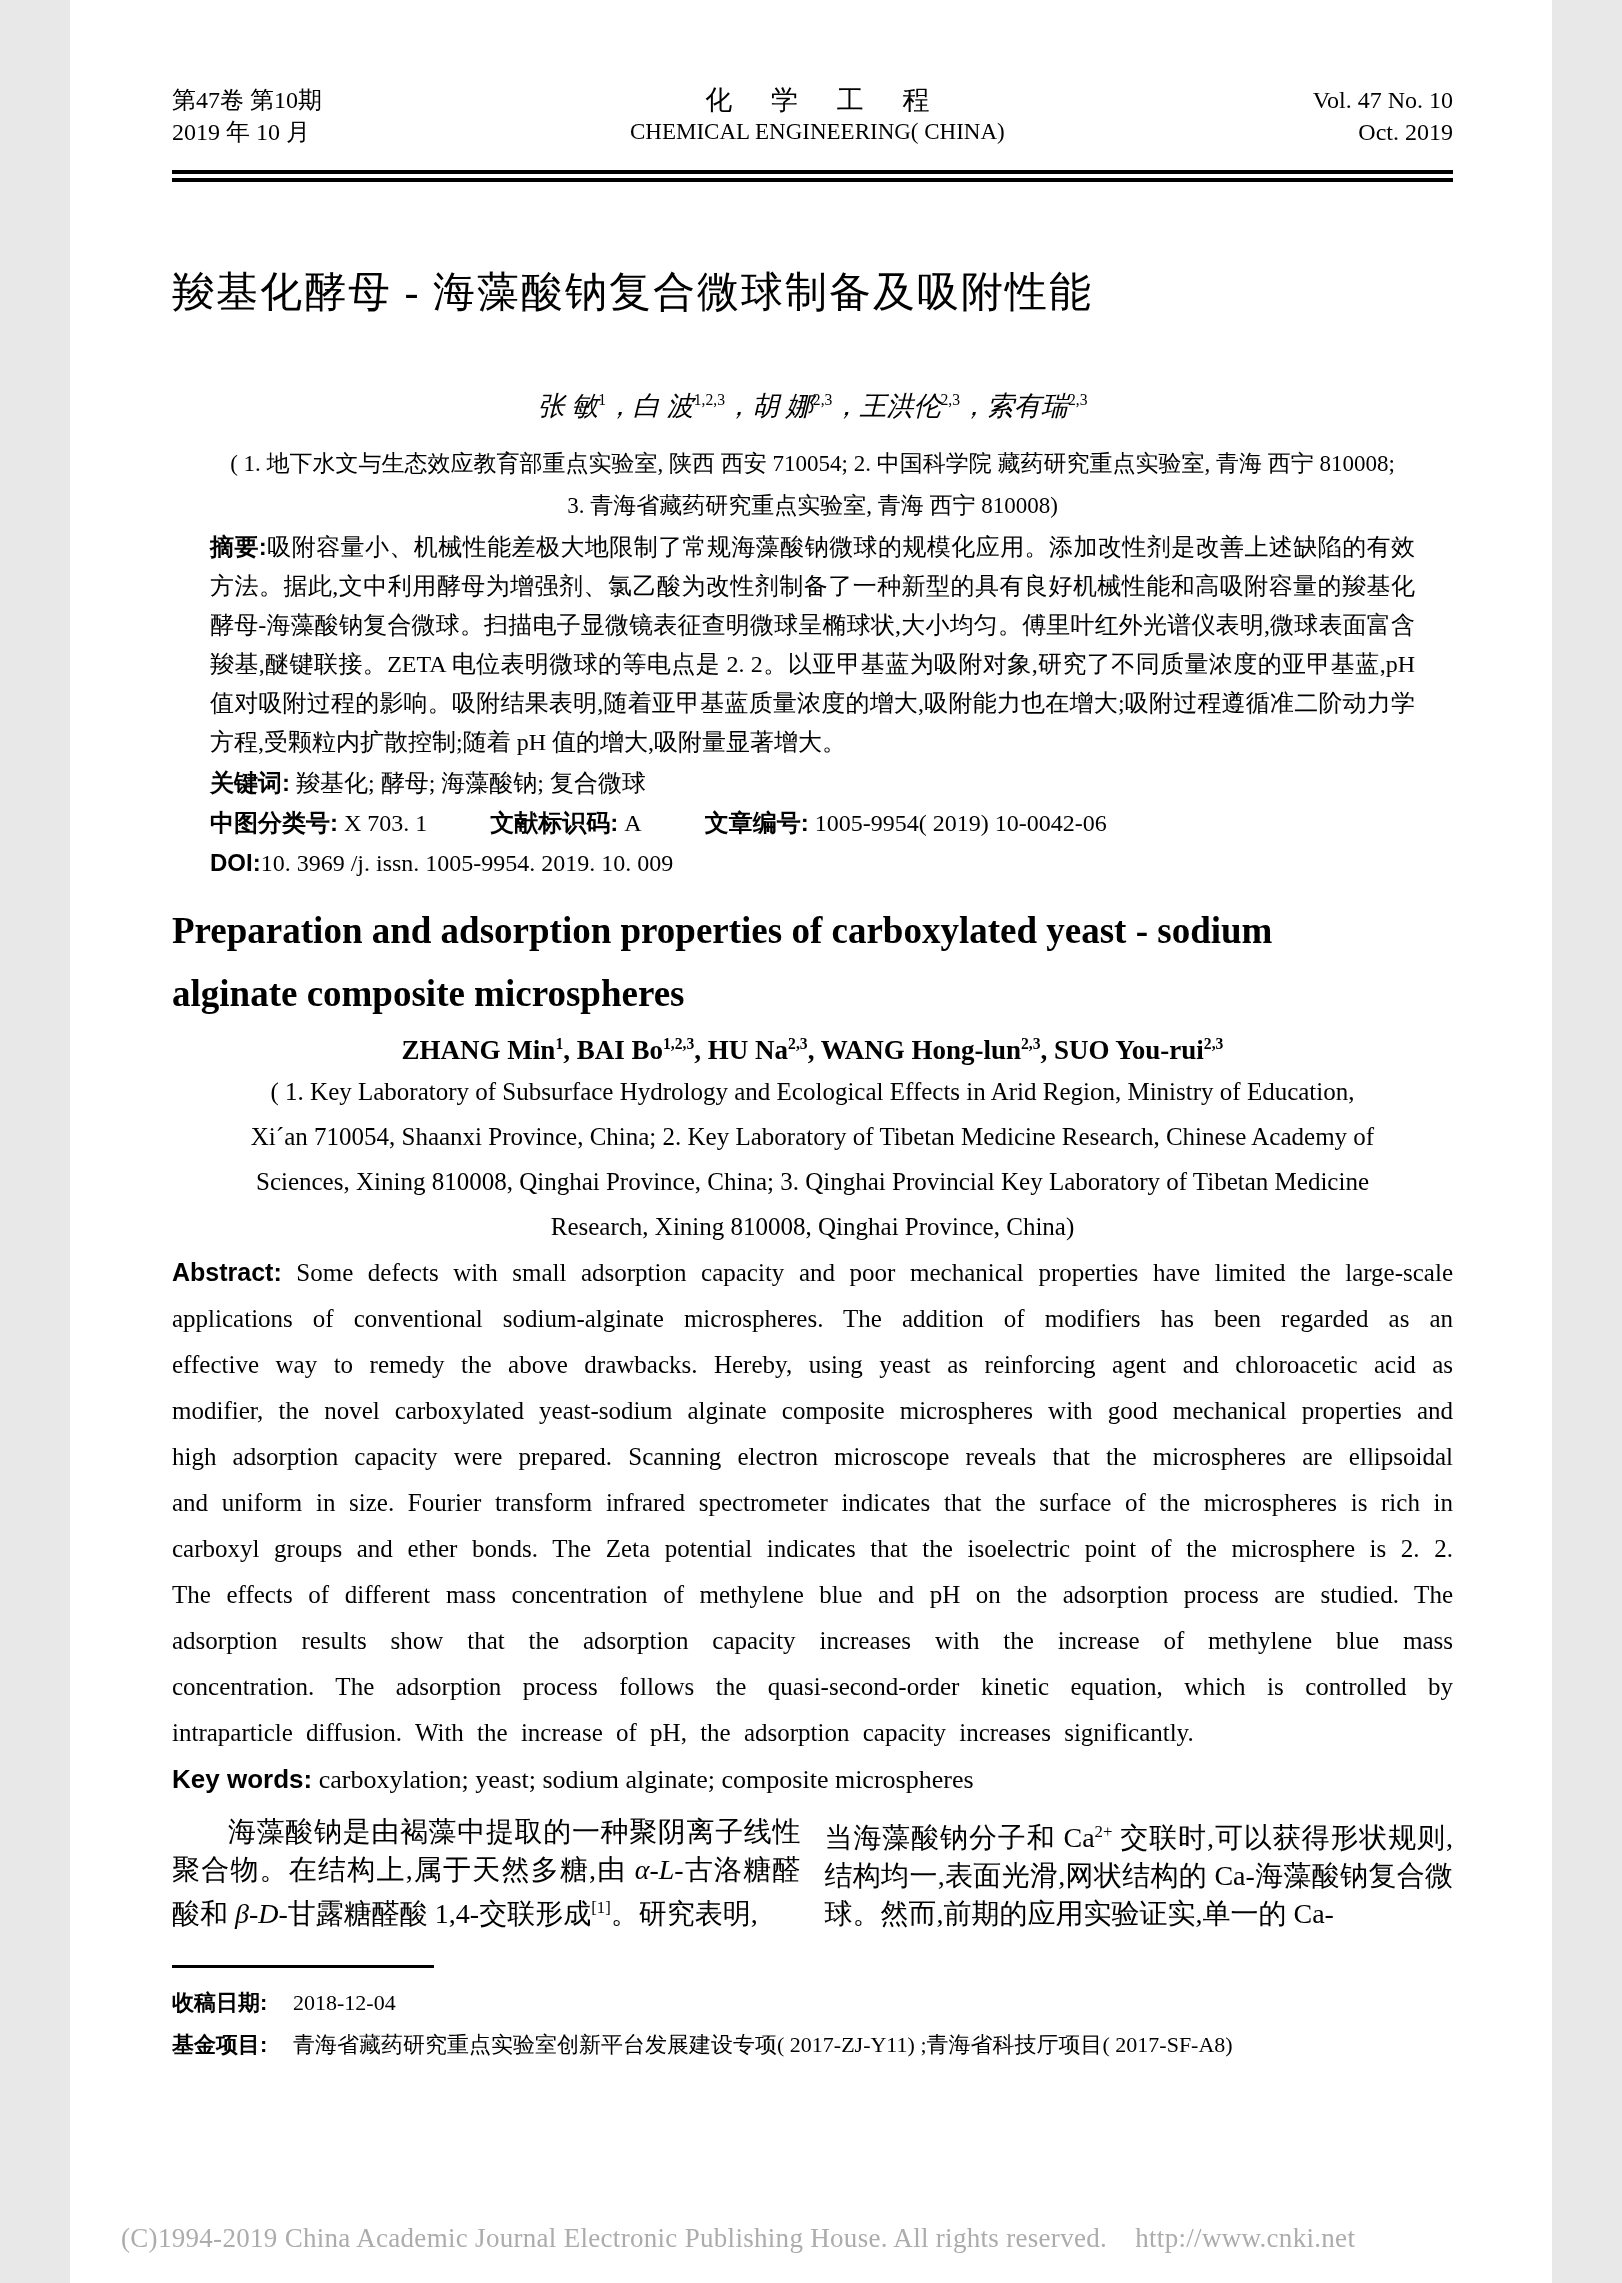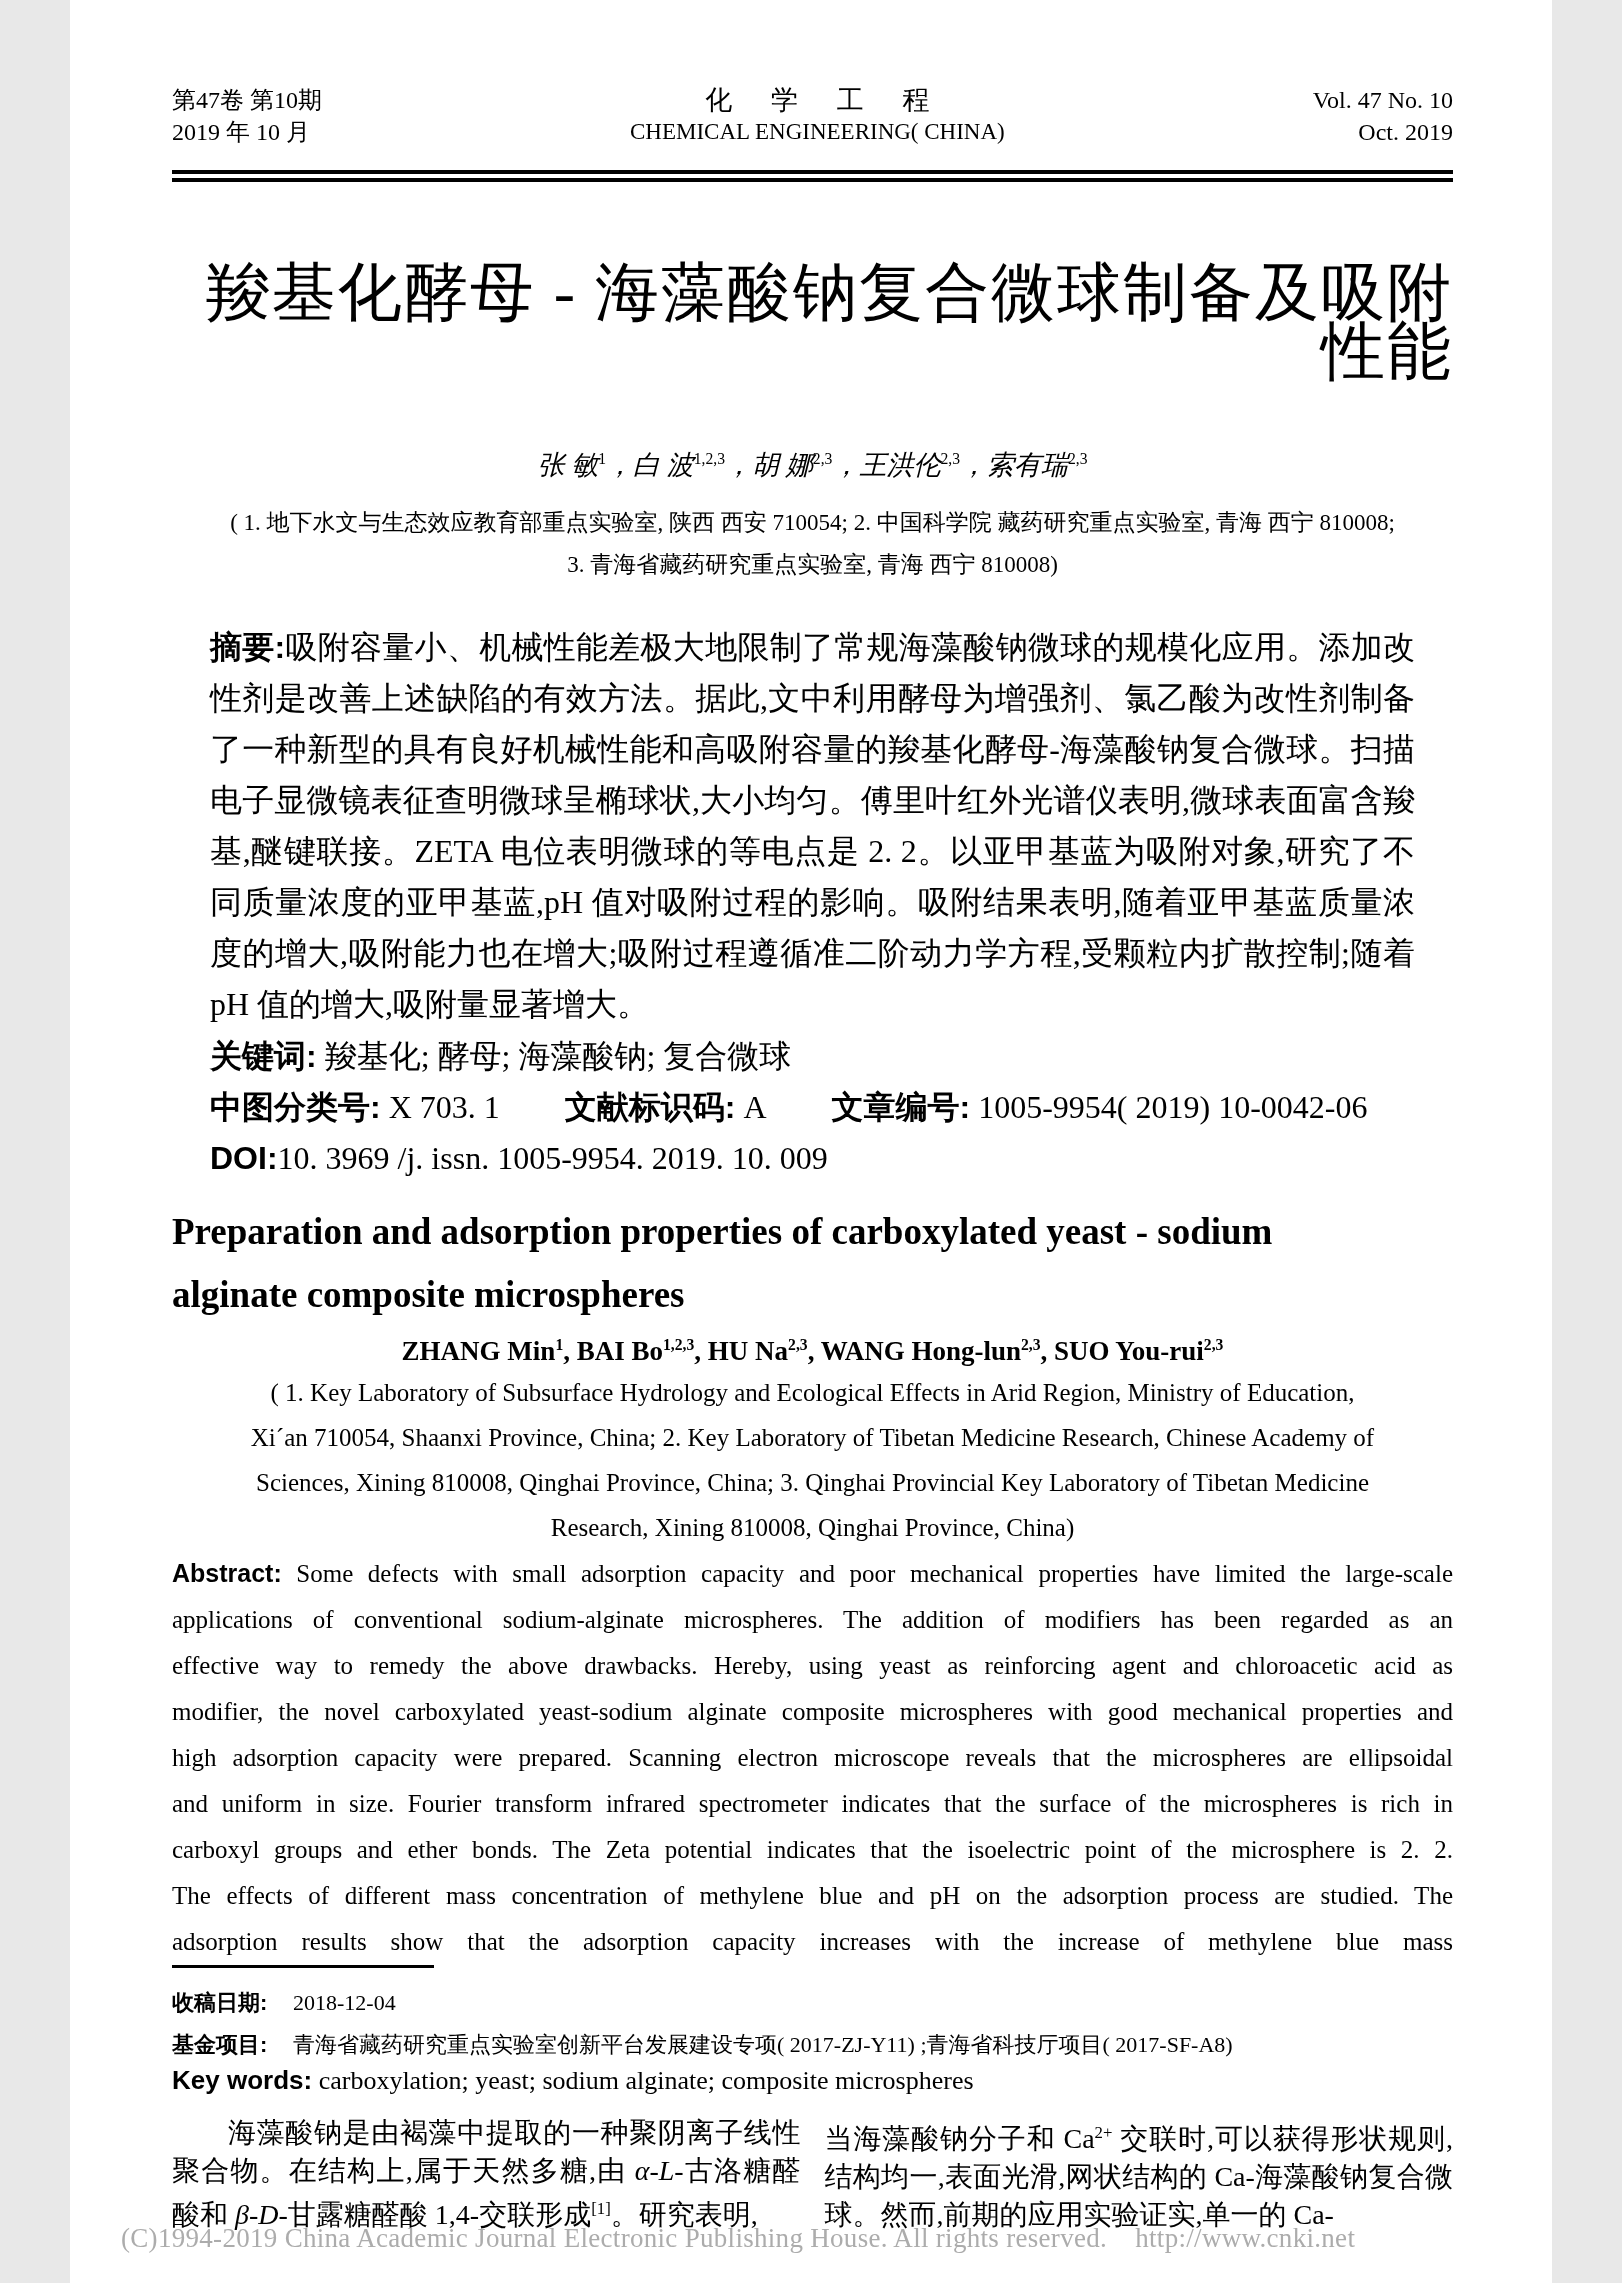--- a/index.html
+++ b/index.html
@@ -17,28 +17,28 @@
   .jh-left { text-align:left; }
   .jh-center { text-align:center; }
   .jh-right { text-align:right; }
   .jh-cn { font-size:27px; letter-spacing:16px; padding-left:16px; }
   .jh-en { font-size:23px; }
 
   .double-rule { margin-top:22px; height:4px;
     border-top:4px solid #000; border-bottom:4px solid #000; }
 
   
-  .title-cn { margin:81px 0 0 0; font-size:64px; font-weight:400; text-align:right;
+  .title-cn { margin:81px 0 0 0; font-size:42px; font-weight:400; text-align:left;
     line-height:59px; letter-spacing:2px; }
   .authors-cn { margin-top:59px; text-align:center; font-size:27px; font-style:italic; line-height:38px; }
   .authors-cn sup, .authors-en sup { font-size:0.58em; font-style:normal; }
   .affil-cn { margin-top:18px; text-align:center; font-size:23px; line-height:42px; }
 
   
-  .abstract-block { margin-top:36px; padding:0 38px; font-size:32px; line-height:51px; }
+  .abstract-block { padding:0 38px; font-size:24px; line-height:39px; }
   .abstract-cn { text-align:justify; }
   .label-hei { font-family:"Liberation Sans","DejaVu Sans",sans-serif; font-weight:700; }
   .kw-line { margin-top:1px; }
   .meta-line span.meta-item { margin-right:57px; }
   .meta-line span.meta-item:last-child { margin-right:0; }
 
   
   .title-en { margin:16px 0 0 0; font-size:37px; font-weight:700; text-align:left; line-height:63px; }
   .authors-en { margin-top:0; text-align:center; font-size:27px; font-weight:700; line-height:38px; }
   .affil-en { margin-top:0; text-align:center; font-size:25px; line-height:45px; }

